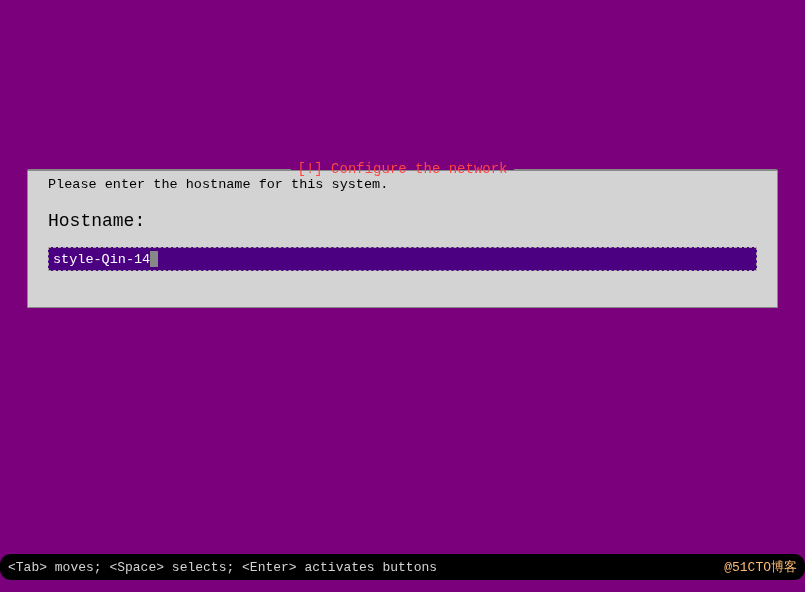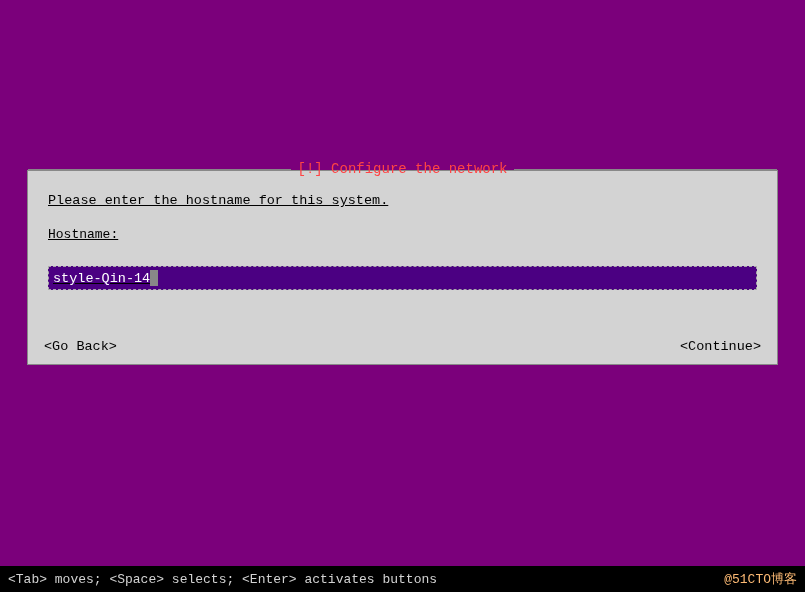--- a/index.html
+++ b/index.html
@@ -62,42 +62,41 @@
     }
 
     .dialog-title-text {
       color: #ff4444;
       font-family: 'Courier New', Courier, monospace;
       font-size: 14px;
       white-space: nowrap;
     }
 
     .dialog-content {
-      padding: 20px 20px 15px 20px;
-      text-decoration: underline;
+      padding: 4px 20px 15px 20px;
     }
 
     .dialog-description {
       margin-bottom: 16px;
       line-height: 1.5;
       font-size: 13.5px;
       color: #000;
     }
 
     .hostname-label {
-      margin-bottom: 24px;
-      font-size: 13px;
+      margin-bottom: 16px;
+      font-size: 18px;
       color: #000;
     }
 
     .hostname-input-container {
       background-color: #4B0082;
       border: 1px dashed #aaa;
       padding: 3px 4px;
-      margin-bottom: 32px;
+      margin-bottom: 21px;
       display: flex;
       align-items: center;
     }
 
     .hostname-input-selected {
       background-color: #4B0082;
       color: #fff;
       font-family: 'Courier New', Courier, monospace;
       font-size: 13.5px;
       white-space: nowrap;
@@ -129,31 +128,32 @@
       color: #000;
       background-color: #d3d3d3;
       border: none;
       cursor: pointer;
       padding: 2px 6px;
     }
 
     
     .status-bar {
       position: absolute;
-      bottom: 0;
+      bottom: 12px;
       left: 0;
       right: 0;
       background-color: #000;
       color: #d3d3d3;
       font-family: 'Courier New', Courier, monospace;
       font-size: 13px;
       padding: 4px 8px;
       display: flex;
       align-items: center;
       justify-content: space-between;
+      border-radius: 11px;
     }
 
     .status-text {
       color: #d3d3d3;
     }
 
     .watermark {
       color: #fdba74;
       font-size: 13px;
     }
@@ -175,24 +175,20 @@
       <p class="dialog-description">Please enter the hostname for this system.</p>
       <p class="hostname-label">Hostname:</p>
 
       <div class="hostname-input-container">
         <span class="hostname-input-selected">style-Qin-14</span>
         <span class="hostname-input-cursor"></span>
         <div class="hostname-input-rest"></div>
       </div>
     </div>
 
-    <div class="dialog-buttons">
-      <button class="btn">&lt;Go Back&gt;</button>
-      <button class="btn">&lt;Continue&gt;</button>
-    </div>
   </div>
 
   <div class="status-bar">
     <span class="status-text">&lt;Tab&gt; moves; &lt;Space&gt; selects; &lt;Enter&gt; activates buttons</span>
     <span class="watermark">@51CTO博客</span>
   </div>
 
 </div>
 
 </body></html>

